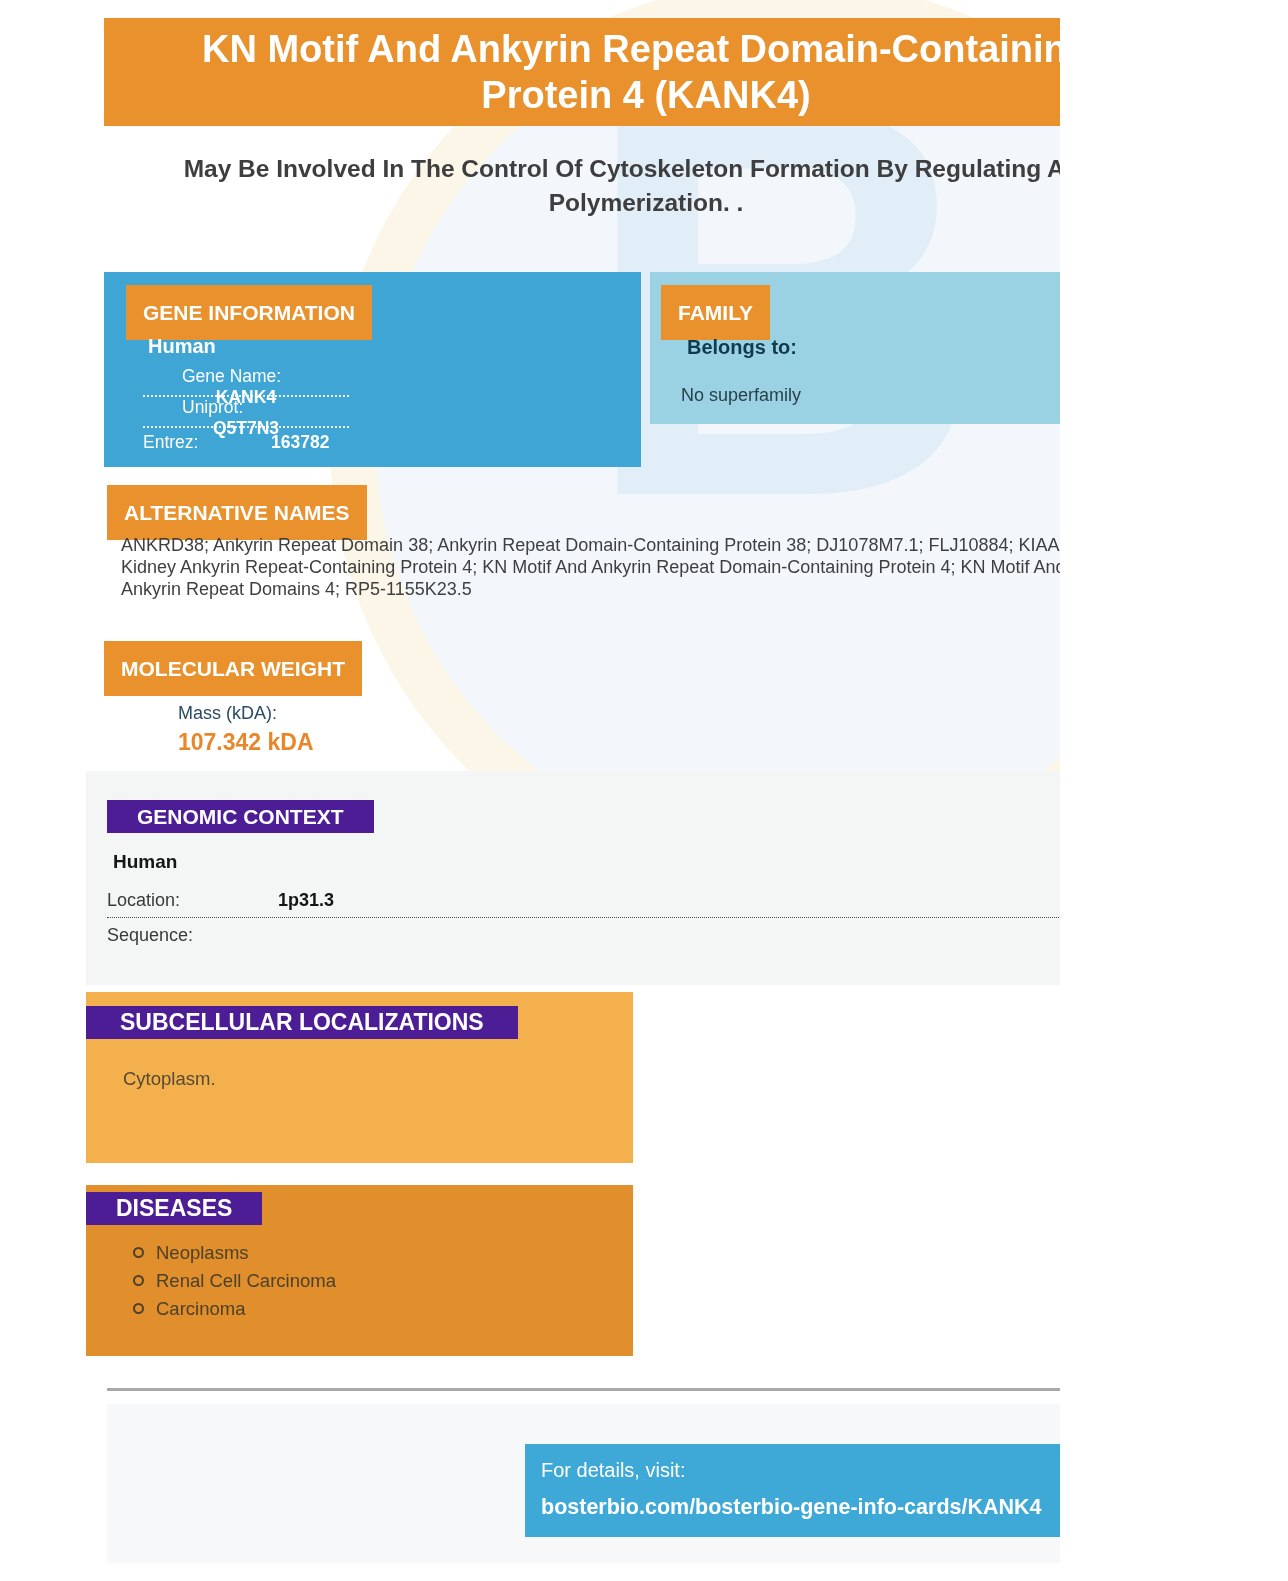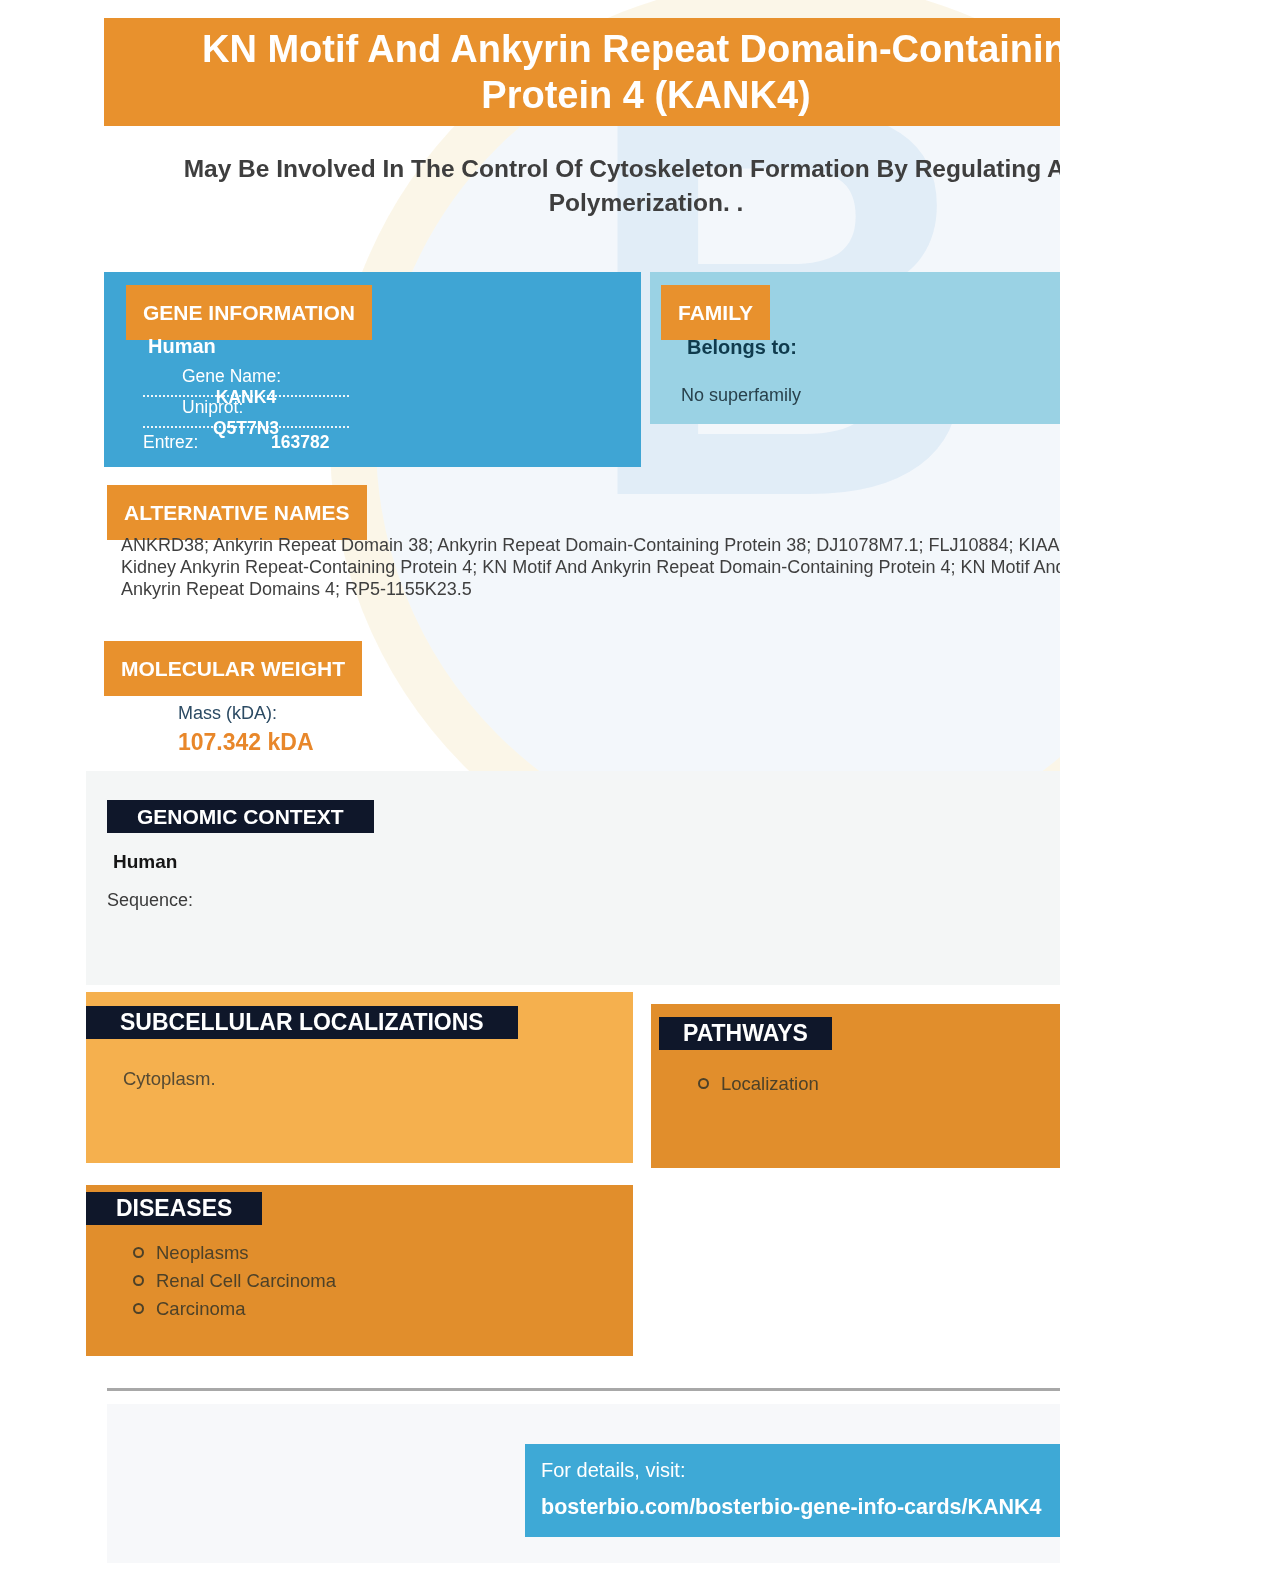--- a/index.html
+++ b/index.html
@@ -49,21 +49,21 @@
   .alt-text{position:absolute;left:121px;top:534px;width:1000px;color:#3F3F3F;
             font-size:18px;line-height:22px;}
 
   
   .mw-tab{position:absolute;left:104px;top:641px;}
   .mass-label{position:absolute;left:178px;top:703px;color:#2B4A63;font-size:18px;}
   .mass-value{position:absolute;left:178px;top:729px;color:#E8872A;font-size:23px;font-weight:bold;}
 
   
   .genomic-panel{position:absolute;left:86px;top:771px;width:1115px;height:214px;background:#F4F6F6;}
-  .teal-head{display:inline-flex;align-items:center;background:#0f172a;color:#ffffff;
+  .teal-head{display:inline-flex;align-items:center;background:#4c1d95;color:#ffffff;
              font-weight:bold;font-size:21px;height:33px;padding:0 30px;white-space:nowrap;}
   .genomic-panel .teal-head{position:absolute;left:21px;top:29px;}
   .genomic-species{position:absolute;left:27px;top:80px;color:#161616;font-size:19px;font-weight:bold;}
   .genomic-rows{position:absolute;left:21px;top:112px;width:1090px;font-size:18px;color:#3A3A3A;}
   .genomic-row{display:flex;height:34px;align-items:center;}
   .genomic-row.dotted{border-bottom:1.5px dotted #4b4b4b;}
   .genomic-row .lbl{width:171px;}
   .genomic-row .val{font-weight:bold;color:#141414;}
 
   
@@ -143,37 +143,35 @@
     <div class="alt-text">ANKRD38; Ankyrin Repeat Domain 38; Ankyrin Repeat Domain-Containing Protein 38; DJ1078M7.1; FLJ10884; KIAA0172; Kidney Ankyrin Repeat-Containing Protein 4; KN Motif And Ankyrin Repeat Domain-Containing Protein 4; KN Motif And Ankyrin Repeat Domains 4; RP5-1155K23.5</div>
 
     <div class="tab mw-tab">MOLECULAR WEIGHT</div>
     <div class="mass-label">Mass (kDA):</div>
     <div class="mass-value">107.342 kDA</div>
 
     <div class="genomic-panel">
       <div class="teal-head">GENOMIC CONTEXT</div>
       <div class="genomic-species">Human</div>
       <div class="genomic-rows">
+        <div class="genomic-row dotted">
+          <span class="lbl">Location:</span>
+          <span class="val">1p31.3</span>
+        </div>
         <div class="genomic-row">
           <span class="lbl">Sequence:</span>
         </div>
       </div>
     </div>
 
     <div class="subcell-box">
       <div class="teal-head">SUBCELLULAR LOCALIZATIONS</div>
       <div class="subcell-text">Cytoplasm.</div>
     </div>
 
-    <div class="pathways-box">
-      <div class="teal-head">PATHWAYS</div>
-      <ul class="bullets">
-        <li>Localization</li>
-      </ul>
-    </div>
 
     <div class="diseases-box">
       <div class="teal-head">DISEASES</div>
       <ul class="bullets">
         <li>Neoplasms</li>
         <li>Renal Cell Carcinoma</li>
         <li>Carcinoma</li>
       </ul>
     </div>
 

